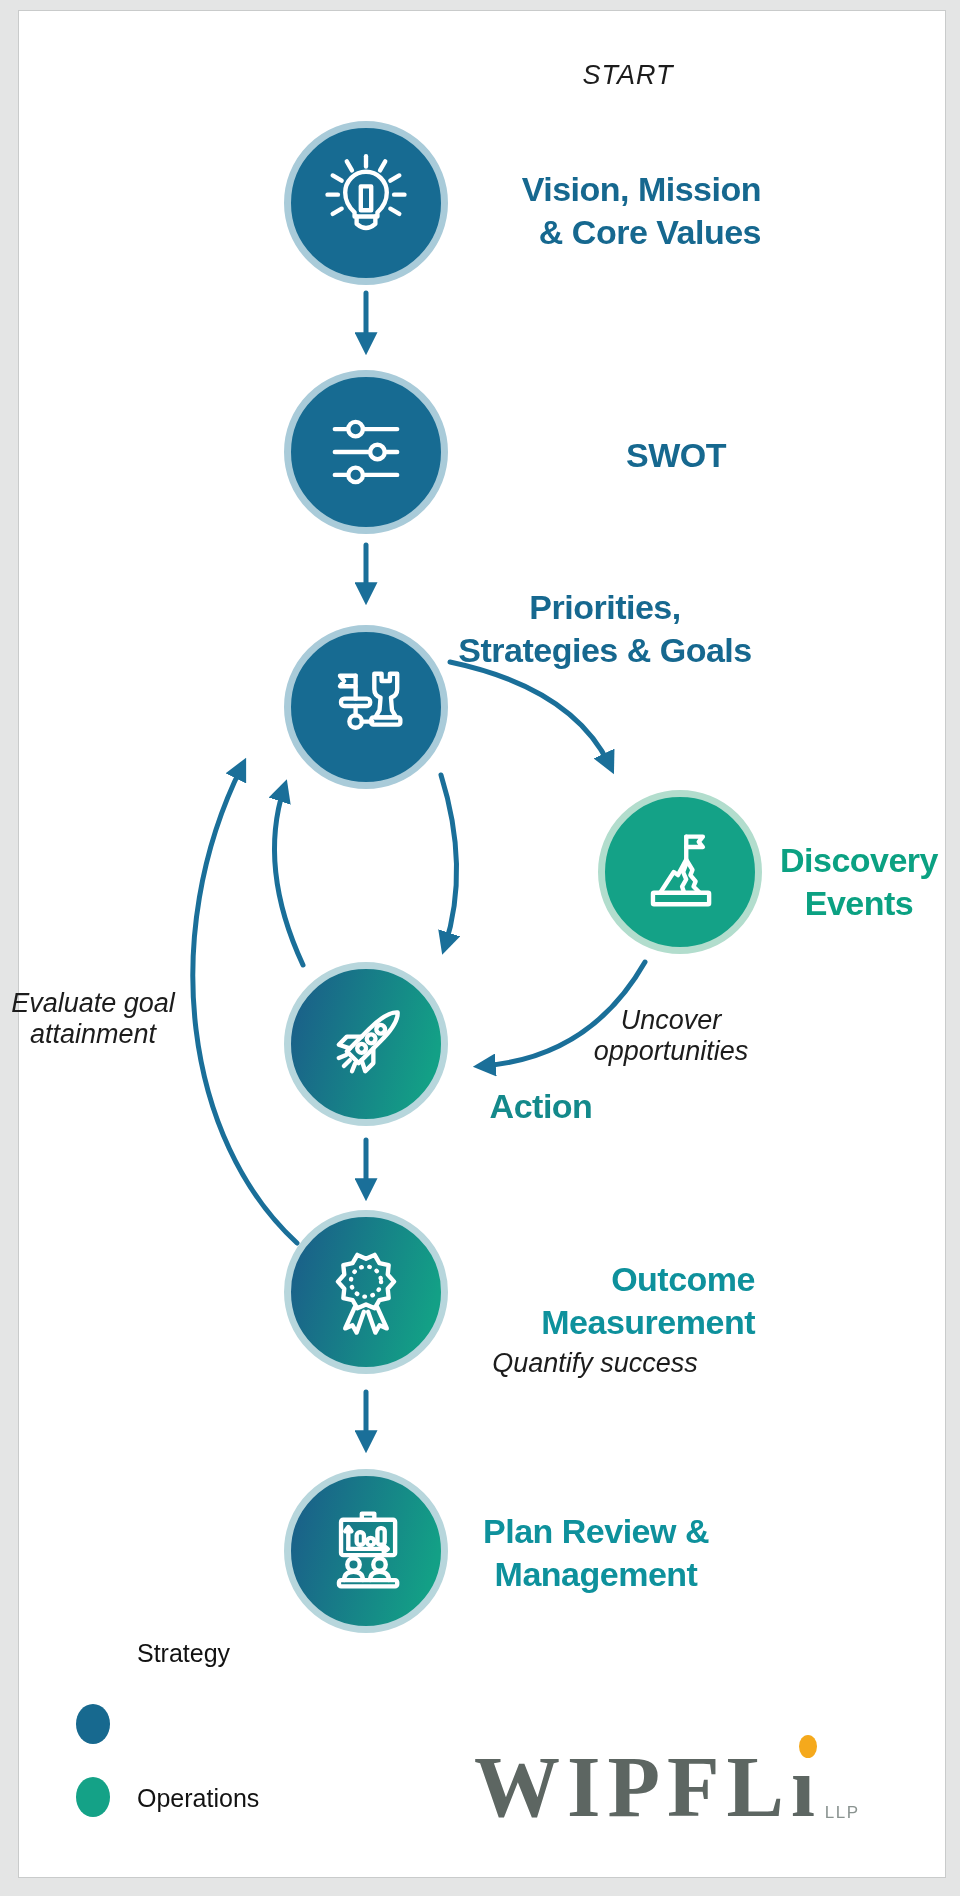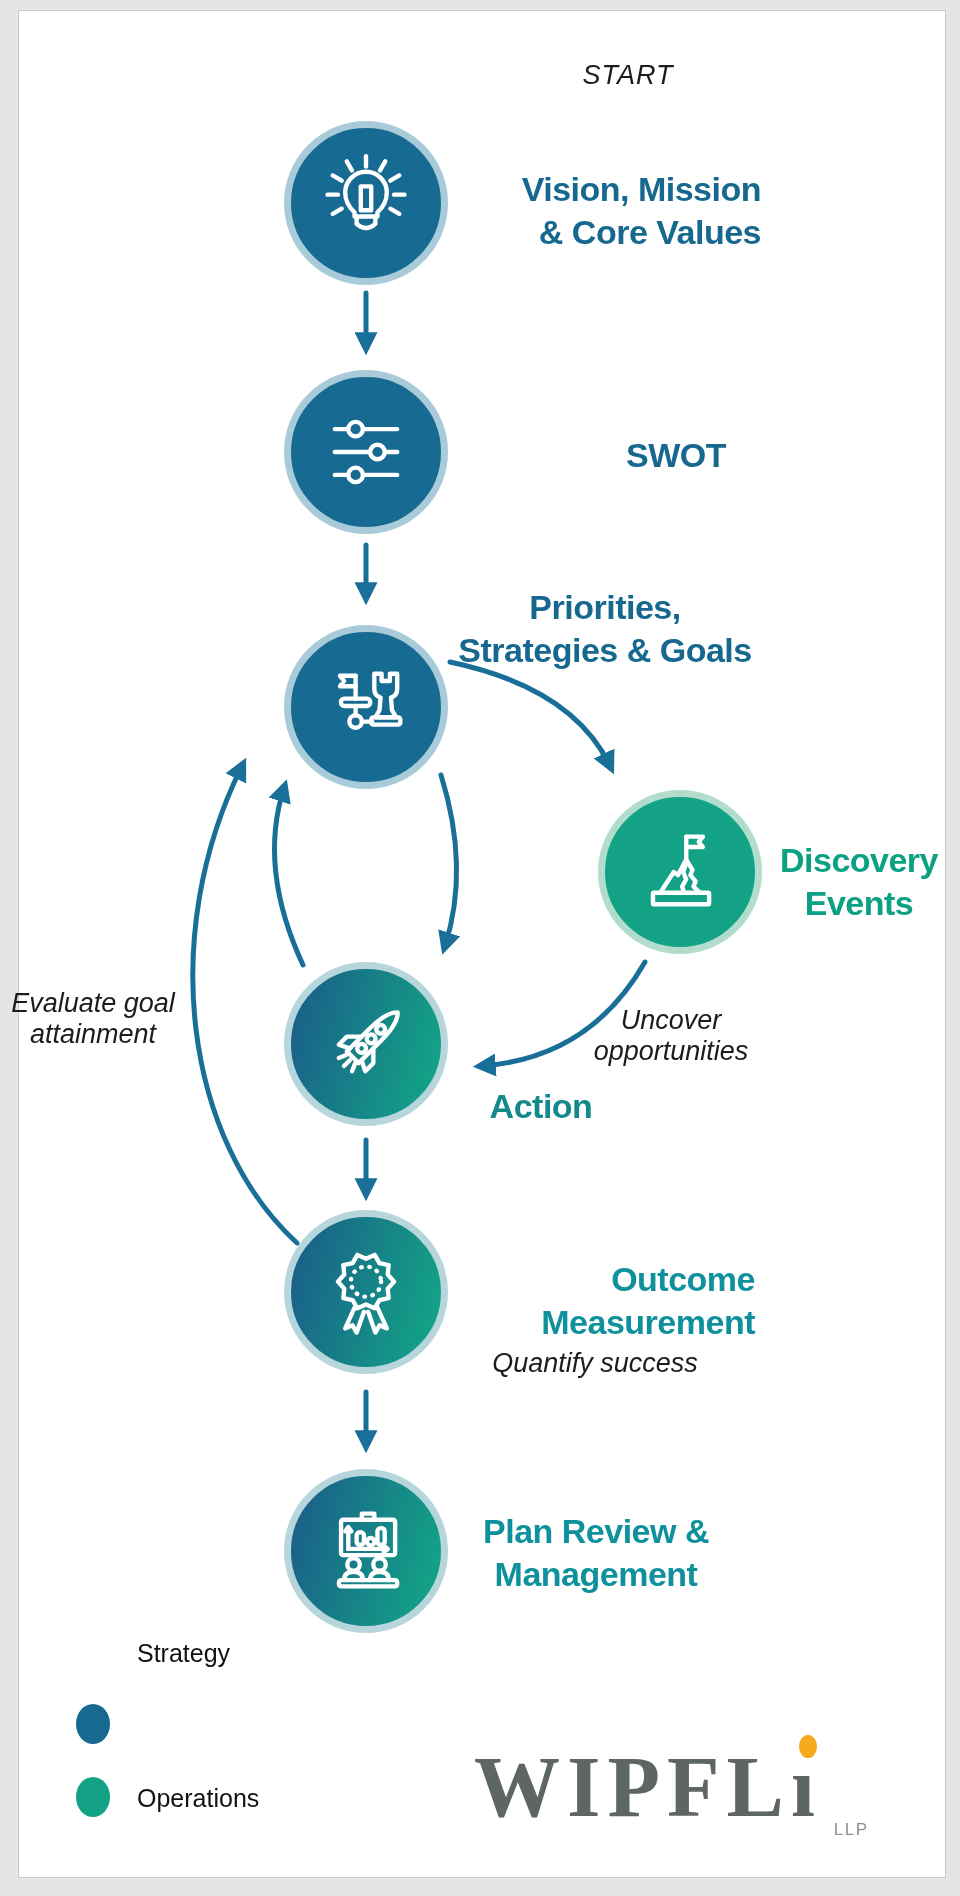--- a/index.html
+++ b/index.html
@@ -49,22 +49,22 @@
   .logo{position:absolute;left:474px;top:1744px;white-space:nowrap;}
   .logo-word{
     position:relative;font-family:"Liberation Serif", serif;font-weight:700;
     font-size:86px;color:#5d6662;letter-spacing:7px;line-height:86px;
   }
   .logo-word::after{
     content:"";position:absolute;right:5px;top:-4px;width:18px;height:23px;
     border-radius:50%;background:#f5a91c;
   }
   .logo-llp{
-    position:relative;top:19px;font-family:"Liberation Sans", sans-serif;
-    font-size:17px;color:#8a9390;letter-spacing:1.5px;margin-left:12px;font-weight:400;
+    position:relative;top:2px;font-family:"Liberation Sans", sans-serif;
+    font-size:17px;color:#8a9390;letter-spacing:1.5px;margin-left:3px;font-weight:400;
   }
 </style>
 </head>
 <body>
 
 <div class="card"></div>
 
 <svg id="arrows" viewBox="0 0 960 1896">
   <defs>
     <marker id="ah" viewBox="0 0 10 10" refX="6" refY="5" markerWidth="4.6" markerHeight="4.6" orient="auto">

